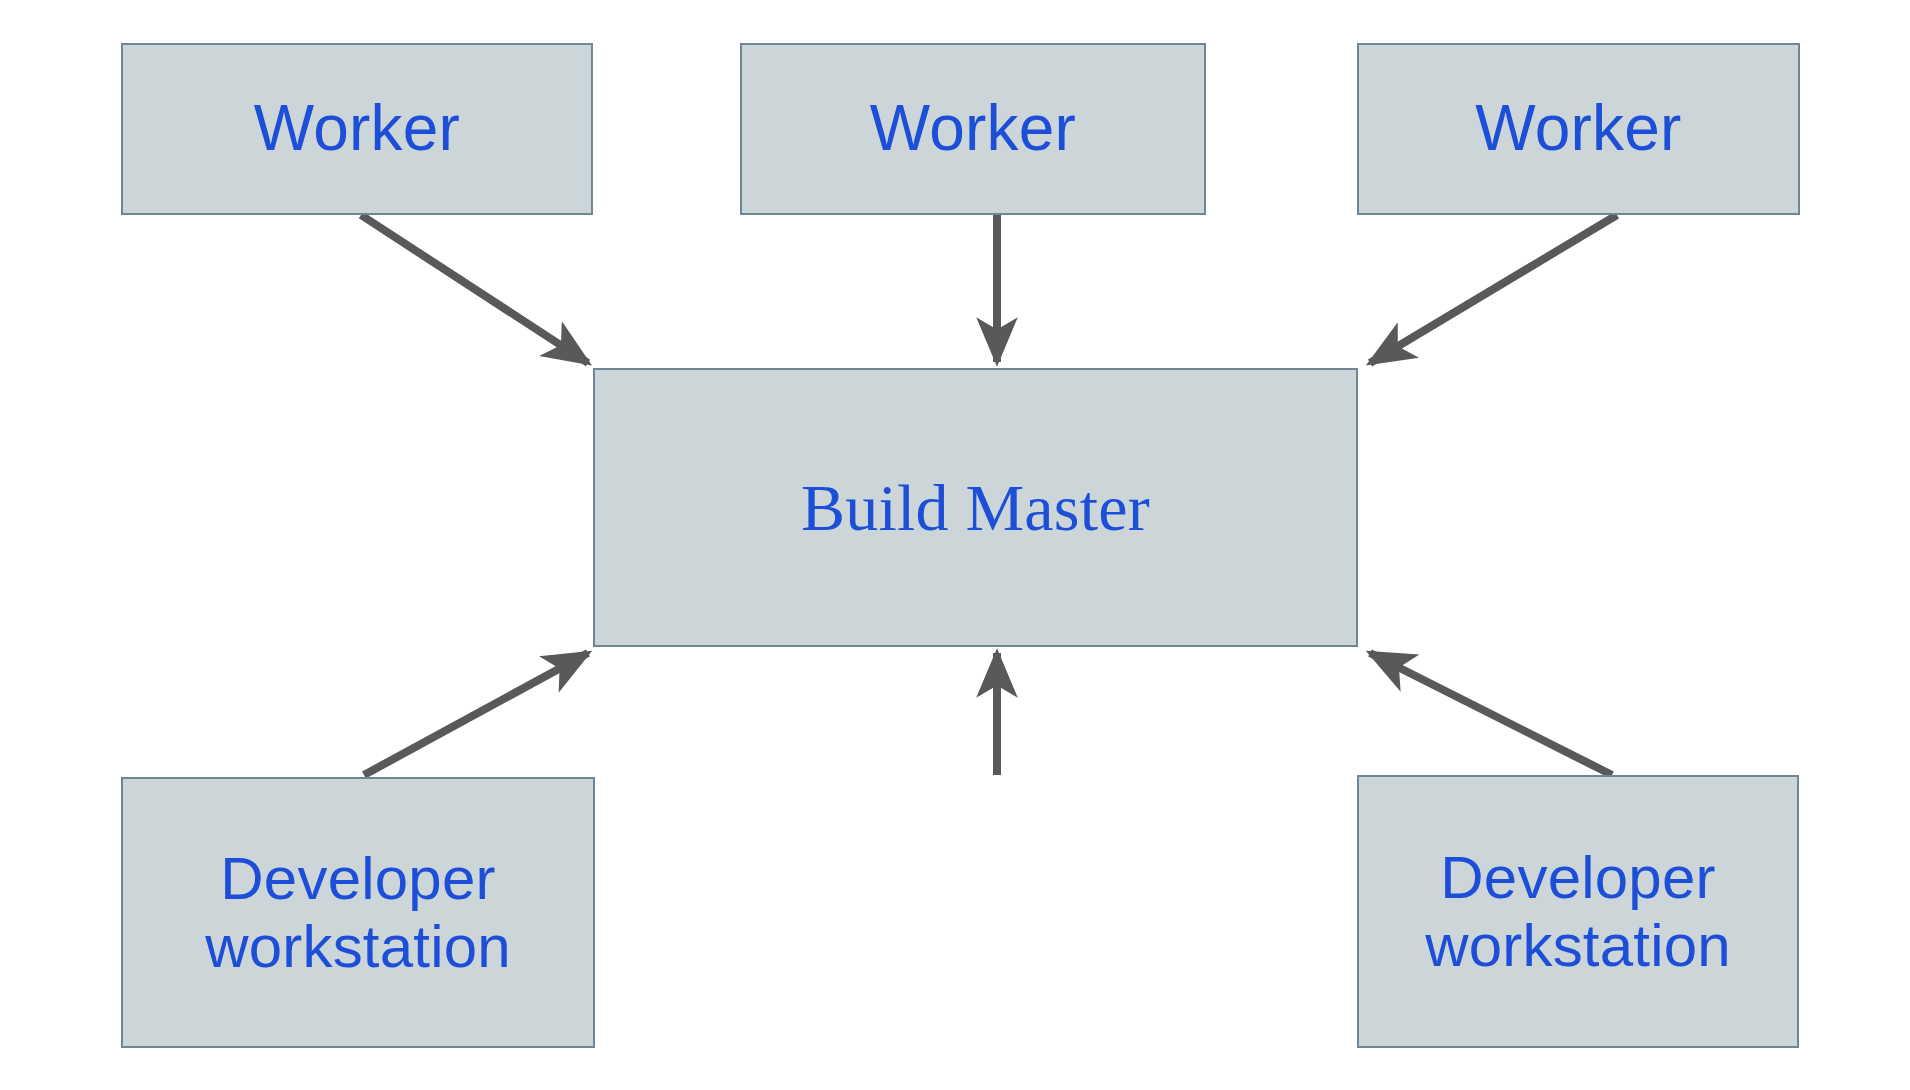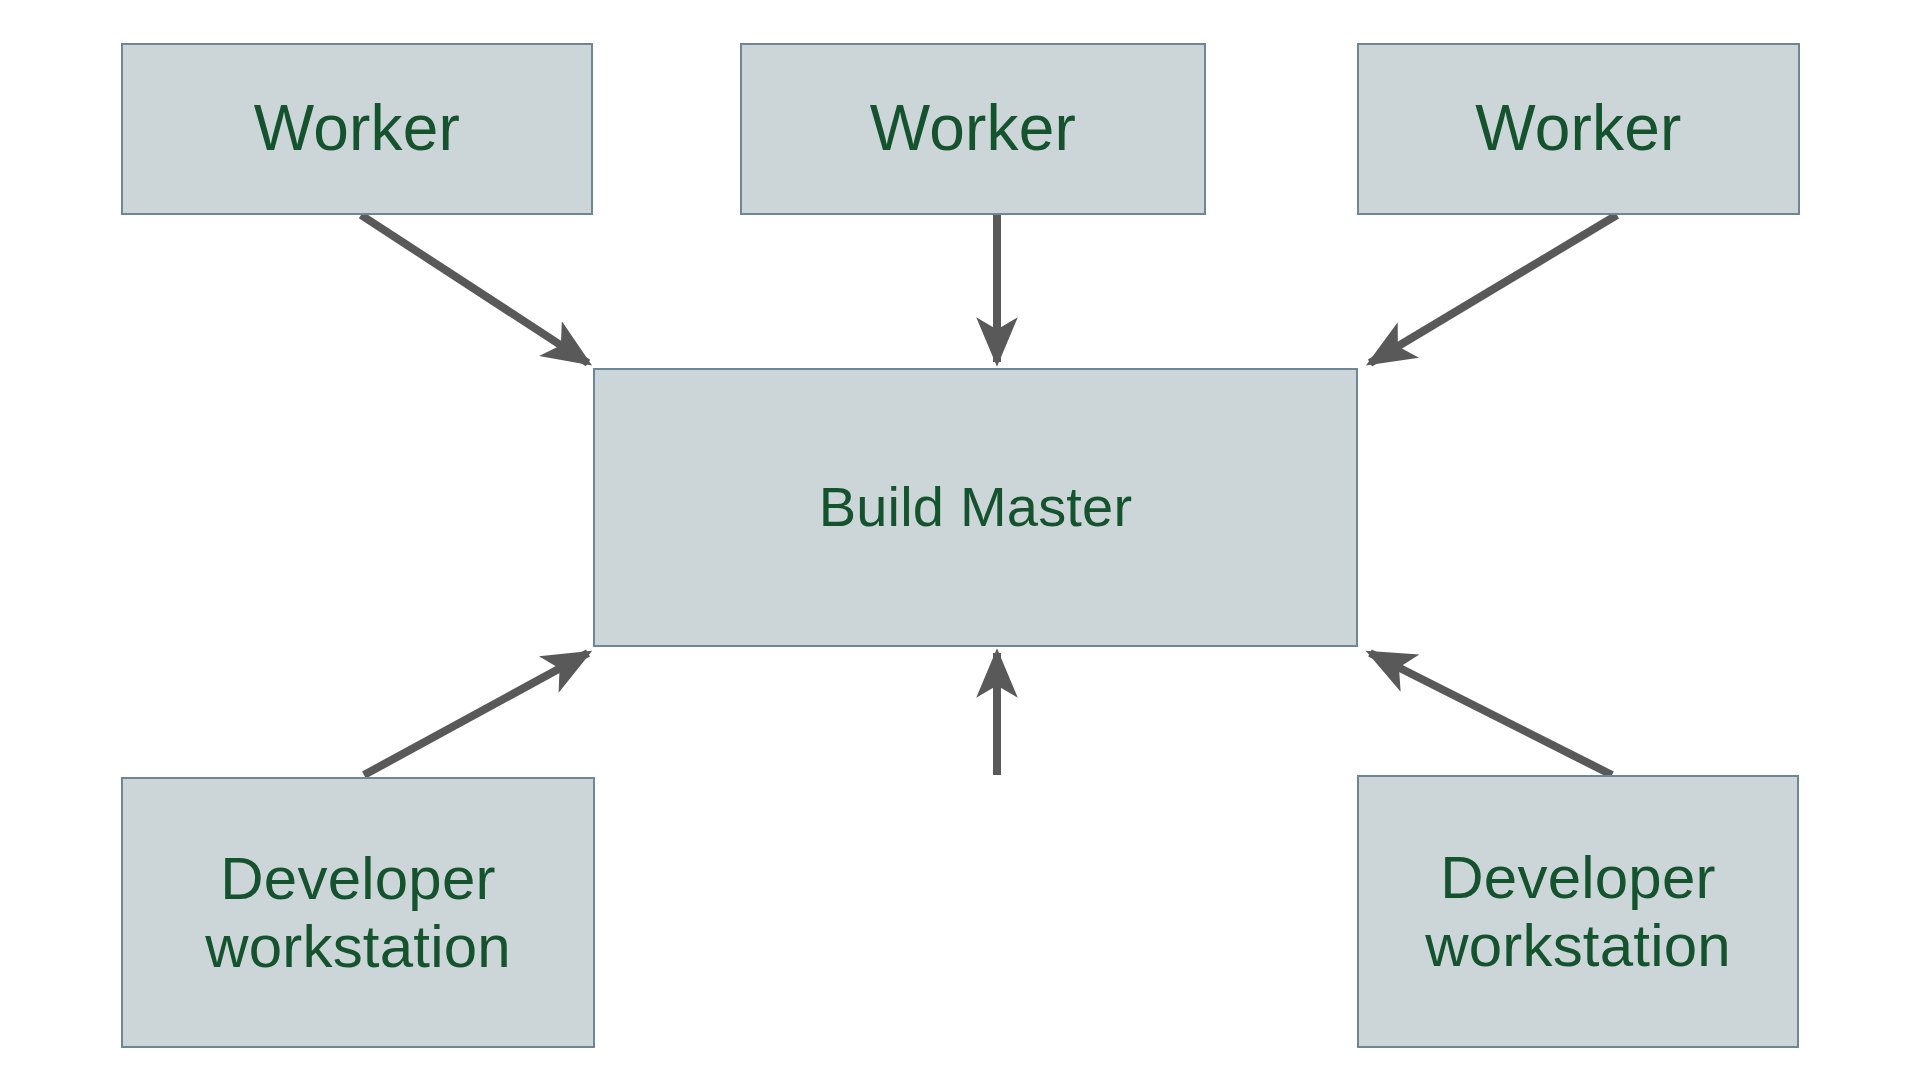--- a/index.html
+++ b/index.html
@@ -29,42 +29,42 @@
     position: absolute;
     box-sizing: border-box;
     background: #ccd6d9;
     border: 2px solid #6e8796;
     display: flex;
     align-items: center;
     justify-content: center;
     text-align: center;
   }
   .node-label {
-    color: #14532d;
+    color: #1d4ed8;
     font-weight: 400;
     line-height: 1.12;
     letter-spacing: 0.2px;
     white-space: pre-line;
   }
 
   
   #node-worker-1 { left: 121px;  top: 43px;  width: 472px; height: 172px; }
   #node-worker-2 { left: 740px;  top: 43px;  width: 466px; height: 172px; }
   #node-worker-3 { left: 1357px; top: 43px;  width: 443px; height: 172px; }
 
   
   #node-build-master { left: 593px; top: 368px; width: 765px; height: 279px; }
 
   
   #node-dev-ws-left  { left: 121px;  top: 777px; width: 474px; height: 271px; }
   #node-ci-server    { left: 740px;  top: 777px; width: 473px; height: 271px; }
   #node-dev-ws-right { left: 1357px; top: 775px; width: 442px; height: 273px; }
 
   .size-lg .node-label { font-size: 64px; }
-  .size-md .node-label { font-size: 56px; }
+  .size-md .node-label { font-size: 66px; font-family: Liberation Serif, serif; }
   .size-sm .node-label { font-size: 60px; }
 </style>
 </head>
 <body>
 
 <div id="canvas">
 
   <svg class="edges-layer" viewBox="0 0 1910 1090" width="1910" height="1090" xmlns="http://www.w3.org/2000/svg">
     <defs>
       <marker id="arrowhead" markerWidth="7" markerHeight="7" refX="5.6" refY="2.6" orient="auto" markerUnits="strokeWidth">

